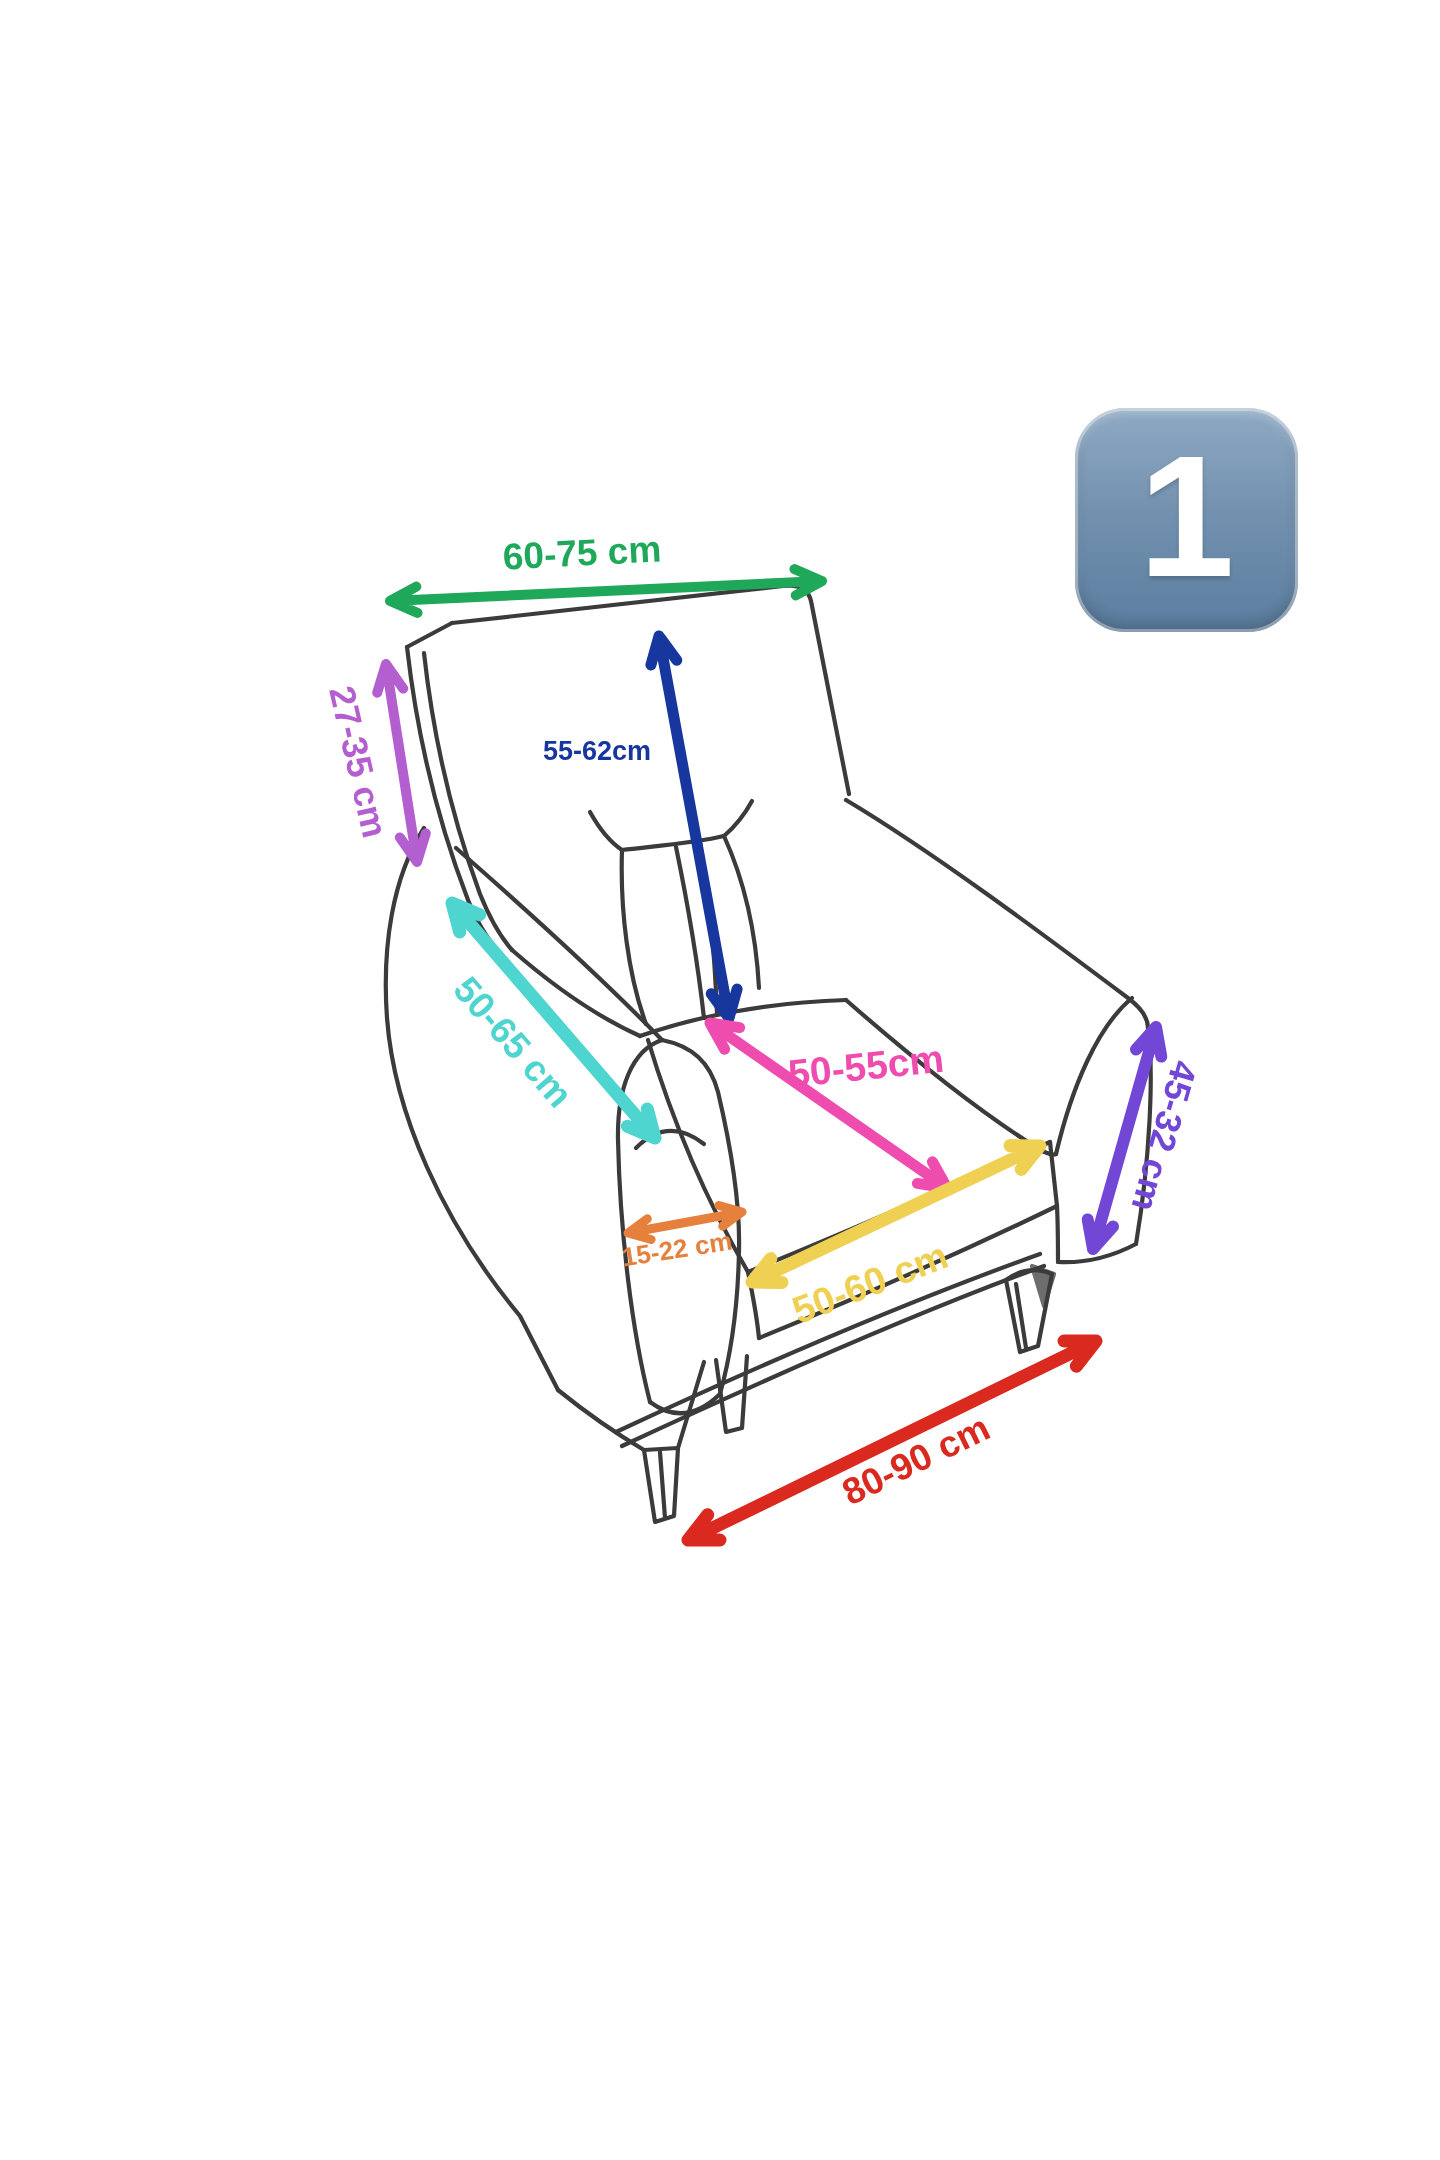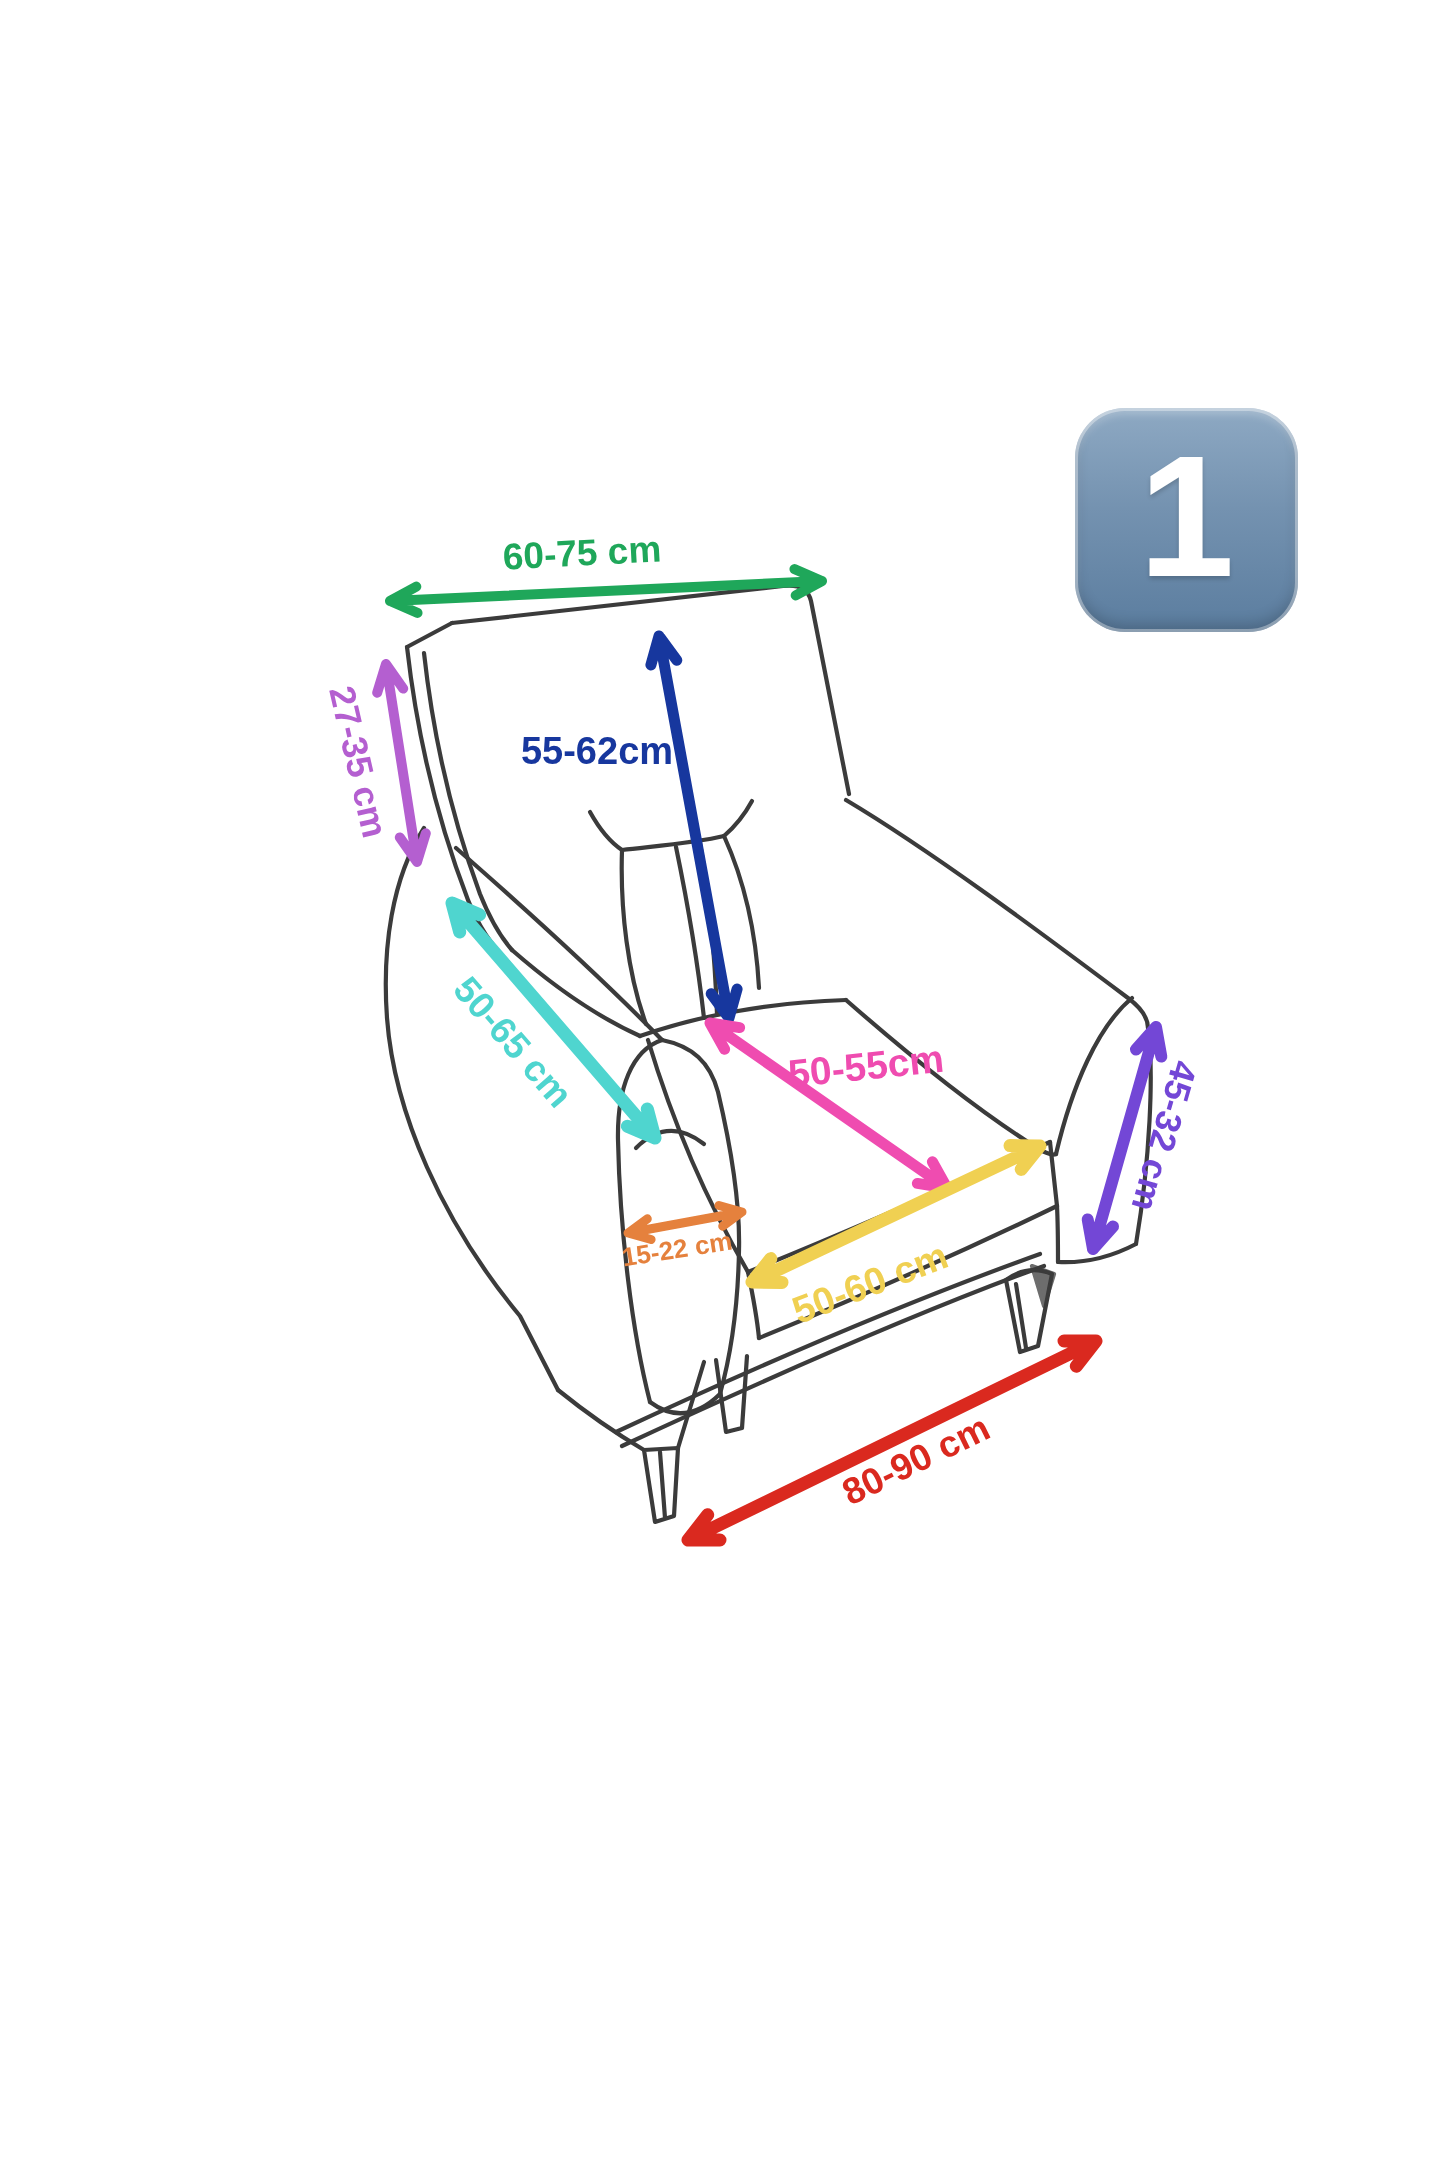--- a/index.html
+++ b/index.html
@@ -91,21 +91,21 @@
       <path stroke-width="13" d="M770.8,1258.6 L752,1282 L782,1282.4 M752,1282 L1040,1146 M1021.2,1169.4 L1040,1146 L1010,1145.6" stroke="#f0d052"></path>
       <path stroke-width="12" d="M1161.3,1056.5 L1156,1027 L1136,1049.4 M1156,1027 L1093,1249 M1087.7,1219.5 L1093,1249 L1113,1226.6" stroke="#7347d6"></path>
       <path stroke-width="13" d="M707.7,1514.8 L688,1540 L720,1540 M688,1540 L1096,1341 M1076.3,1366.2 L1096,1341 L1064,1341" stroke="#da291f"></path>
     </g>
   </svg>
 
   <div class="mlabel" style="left: 582px; top: 553px; font-size: 37px; --rot: -3deg; color: rgb(31, 167, 90);">60-75 cm</div>
 
   <div class="mlabel" style="left: 358px; top: 762px; font-size: 36px; --rot: 77deg; color: rgb(180, 95, 208);">27-35 cm</div>
 
-  <div class="mlabel" style="left: 597px; top: 751px; font-size: 38px; --rot: 0deg; color: rgb(23, 55, 158);">55-62cm</div>
+  <div class="mlabel" style="left: 597px; top: 751px; font-size: 27px; --rot: 0deg; color: rgb(23, 55, 158);">55-62cm</div>
 
   <div class="mlabel" style="left: 513px; top: 1042px; font-size: 37px; --rot: 49deg; color: rgb(79, 213, 207);">50-65 cm</div>
 
   <div class="mlabel" style="left: 866px; top: 1066px; font-size: 39px; --rot: -6deg; color: rgb(239, 76, 176);">50-55cm</div>
 
   <div class="mlabel" style="left: 677px; top: 1249px; font-size: 26px; --rot: -9deg; color: rgb(229, 129, 61);">15-22 cm</div>
 
   <div class="mlabel" style="left: 870px; top: 1283px; font-size: 38px; --rot: -21deg; color: rgb(240, 208, 82);">50-60 cm</div>
 
   <div class="mlabel" style="left: 1164px; top: 1136px; font-size: 36px; --rot: 106deg; color: rgb(115, 71, 214);">45-32 cm</div>

